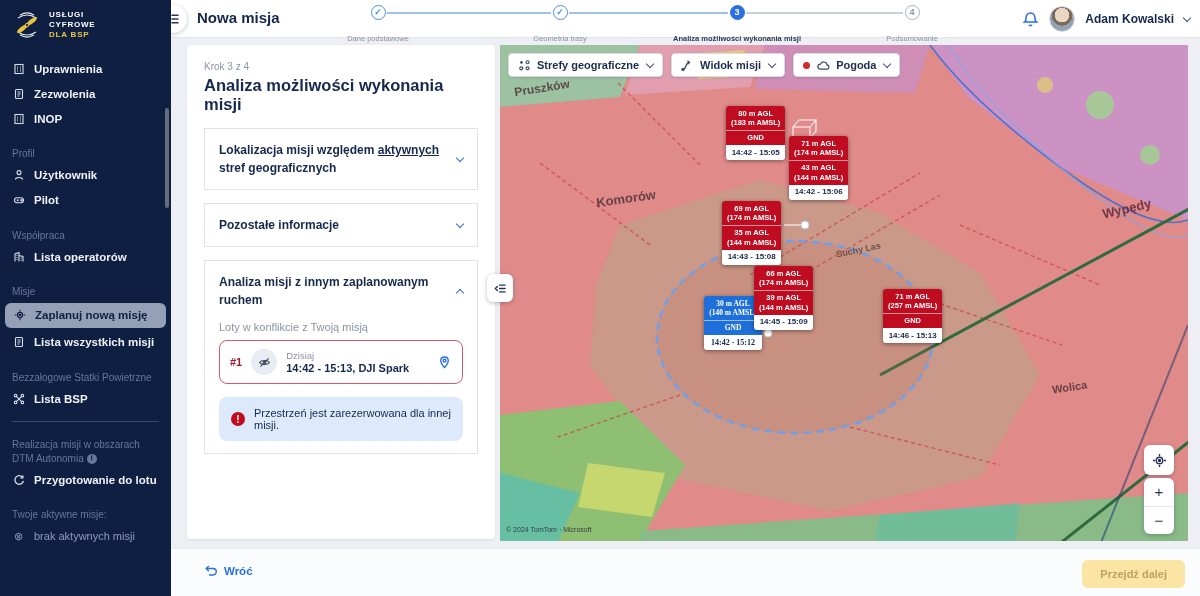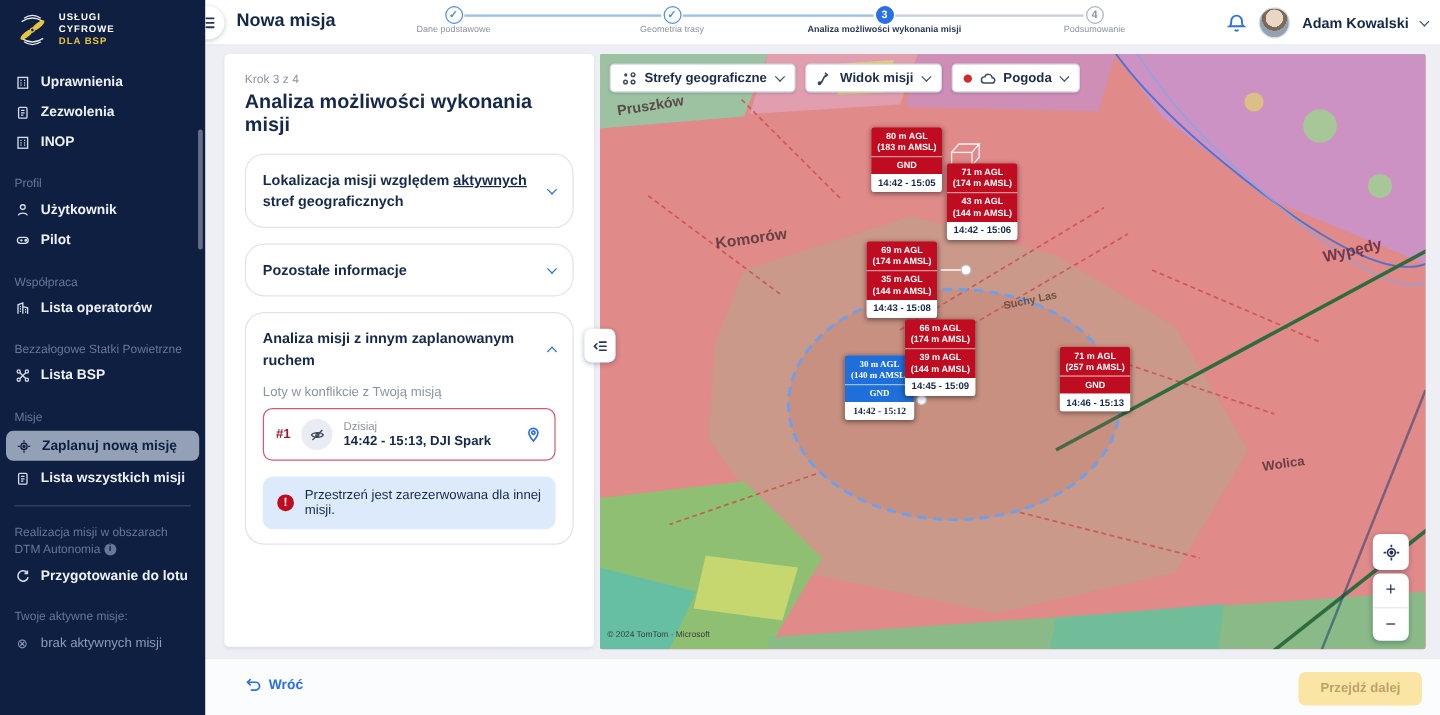--- a/index.html
+++ b/index.html
@@ -23,39 +23,39 @@
   .info-dot { display:inline-flex; width:10px; height:10px; border-radius:50%; background:#67779c; color:#0e1f41; font-size:8px; font-weight:700; align-items:center; justify-content:center; margin-left:3px; vertical-align:middle; }
 
   
   .header { position:absolute; left:171px; top:0; width:1029px; height:38px; background:#fff; border-bottom:1px solid #e2e6ec; z-index:25; }
   .toggle-btn { position:absolute; left:-12px; top:5px; width:28px; height:28px; border-radius:50%; background:#fff; box-shadow:0 1px 4px rgba(20,35,70,.25); display:flex; align-items:center; justify-content:center; cursor:pointer; z-index:40; }
   .page-title { position:absolute; left:26px; top:9px; font-size:15px; font-weight:700; color:#14284c; }
   .step { position:absolute; top:5px; width:170px; text-align:center; }
   .step .circ { width:15px; height:15px; border-radius:50%; margin:0 auto; border:1.6px solid #4a8fe2; background:#fff; color:#4a8fe2; font-size:9px; font-weight:700; line-height:13px; }
   .step.current .circ { background:#2b6fe4; border-color:#2b6fe4; color:#fff; }
   .step.upcoming .circ { border-color:#aab3bf; color:#8a93a3; }
-  .step .slabel { margin-top:0; font-size:7.5px; color:#8a93a3; }
+  .step .slabel { margin-top:14px; font-size:7.5px; color:#8a93a3; }
   .step.current .slabel { color:#2a3a55; font-weight:700; }
   .connector { position:absolute; top:12px; height:1.5px; background:#9fc0e8; }
   .connector.gray { background:#c9d0da; }
   .hdr-right { position:absolute; right:10px; top:0; height:38px; display:flex; align-items:center; gap:10px; }
   .avatar { width:26px; height:26px; border-radius:50%; background:radial-gradient(circle at 50% 34%, #e9d6c3 0 36%, #7b6a5a 37% 52%, #93a3b1 53%); border:1px solid #d8dde4; }
   .user-name { font-size:12px; font-weight:700; color:#14284c; }
   .chev { width:6px; height:6px; border-right:1.6px solid #2b6fe4; border-bottom:1.6px solid #2b6fe4; transform:rotate(45deg); margin-top:-3px; flex:none; }
   .chev.dark { border-color:#44526d; }
   .chev.up { transform:rotate(-135deg); margin-top:3px; }
 
   
   .main { position:absolute; left:171px; top:38px; width:1029px; height:510px; background:#edeff4; }
 
   
   .panel { position:absolute; left:16px; top:7px; width:308px; height:494px; background:#fff; border-radius:4px; box-shadow:0 1px 3px rgba(25,40,70,.08); padding:16px 17px; }
   .krok { font-size:10px; color:#8a93a5; }
   .p-title { font-size:16.5px; font-weight:700; color:#15294d; margin:4px 0 14px; }
-  .acc { border:1px solid #e0e4ea; border-radius:16px; padding:12px 14px; margin-bottom:13px; background:#fff; }
+  .acc { border:1px solid #e0e4ea; border-radius:0; padding:12px 14px; margin-bottom:13px; background:#fff; }
   .acc-head { display:flex; align-items:center; gap:10px; cursor:pointer; }
   .acc-lbl { flex:1; font-size:12px; font-weight:700; color:#15294d; line-height:1.5; }
   .acc-lbl .u { text-decoration:underline; }
   .conf-label { font-size:11px; color:#8a93a5; margin:12px 0 2px; }
   .conflict { border:1px solid #d35b6e; border-radius:8px; padding:8px 10px; display:flex; align-items:center; gap:9px; margin-top:7px; cursor:pointer; }
   .cid { color:#9e1b2e; font-weight:700; font-size:11px; }
   .eye-wrap { width:26px; height:26px; border-radius:50%; background:#e9edf3; display:flex; align-items:center; justify-content:center; flex:none; }
   .c-day { font-size:9.5px; color:#8a93a5; }
   .c-det { font-size:11px; color:#15294d; font-weight:600; margin-top:1px; }
   .c-map { margin-left:auto; cursor:pointer; display:flex; }
@@ -176,55 +176,55 @@
             <path d="M2 10.5V3l4-1.5V10.5M6 4.5l4 1v5"></path>
             <path d="M3.5 4.5h1M3.5 6.5h1M3.5 8.5h1M7.8 7h1M7.8 9h1"></path>
           </svg>
         </span>
       <span>Lista operatorów</span>
     </div>
   </div>
 
 
   <div class="sb-group">
+    <div class="sb-title">Misje</div>
+    <div class="sb-item active">
+      <span class="ic">
+          <svg width="12" height="12" viewBox="0 0 12 12" fill="none" stroke="currentColor" stroke-width="1.1">
+            <circle cx="6" cy="6" r="2.6"></circle>
+            <circle cx="6" cy="6" r=".8" fill="currentColor"></circle>
+            <path d="M6 .8v1.7M6 9.5v1.7M.8 6h1.7M9.5 6h1.7"></path>
+          </svg>
+        </span>
+      <span>Zaplanuj nową misję</span>
+    </div>
+    <div class="sb-item">
+      <span class="ic">
+          <svg width="12" height="12" viewBox="0 0 12 12" fill="none" stroke="currentColor" stroke-width="1.1">
+            <rect x="2.5" y="1.5" width="7" height="9" rx="1"></rect>
+            <path d="M4.5 4h3M4.5 6h3M4.5 8h2"></path>
+          </svg>
+        </span>
+      <span>Lista wszystkich misji</span>
+    </div>
+  </div>
+
+  <div class="sb-group">
     <div class="sb-title">Bezzałogowe Statki Powietrzne</div>
     <div class="sb-item">
       <span class="ic">
           <svg width="12" height="12" viewBox="0 0 12 12" fill="none" stroke="currentColor" stroke-width="1.1">
             <circle cx="2.6" cy="2.6" r="1.3"></circle>
             <circle cx="9.4" cy="2.6" r="1.3"></circle>
             <circle cx="2.6" cy="9.4" r="1.3"></circle>
             <circle cx="9.4" cy="9.4" r="1.3"></circle>
             <path d="M3.6 3.6l4.8 4.8M8.4 3.6 3.6 8.4"></path>
           </svg>
         </span>
       <span>Lista BSP</span>
-    </div>
-  </div>
-
-  <div class="sb-group">
-    <div class="sb-title">Misje</div>
-    <div class="sb-item active">
-      <span class="ic">
-          <svg width="12" height="12" viewBox="0 0 12 12" fill="none" stroke="currentColor" stroke-width="1.1">
-            <circle cx="6" cy="6" r="2.6"></circle>
-            <circle cx="6" cy="6" r=".8" fill="currentColor"></circle>
-            <path d="M6 .8v1.7M6 9.5v1.7M.8 6h1.7M9.5 6h1.7"></path>
-          </svg>
-        </span>
-      <span>Zaplanuj nową misję</span>
-    </div>
-    <div class="sb-item">
-      <span class="ic">
-          <svg width="12" height="12" viewBox="0 0 12 12" fill="none" stroke="currentColor" stroke-width="1.1">
-            <rect x="2.5" y="1.5" width="7" height="9" rx="1"></rect>
-            <path d="M4.5 4h3M4.5 6h3M4.5 8h2"></path>
-          </svg>
-        </span>
-      <span>Lista wszystkich misji</span>
     </div>
   </div>
 
   <div class="sb-div"></div>
 
   <div class="sb-group">
     <div class="sb-title" style="width:160px;"><span>Realizacja misji w obszarach DTM Autonomia</span><span class="info-dot">i</span></div>
     <div class="sb-item">
       <span class="ic">
           <svg width="12" height="12" viewBox="0 0 12 12" fill="none" stroke="currentColor" stroke-width="1.3">

